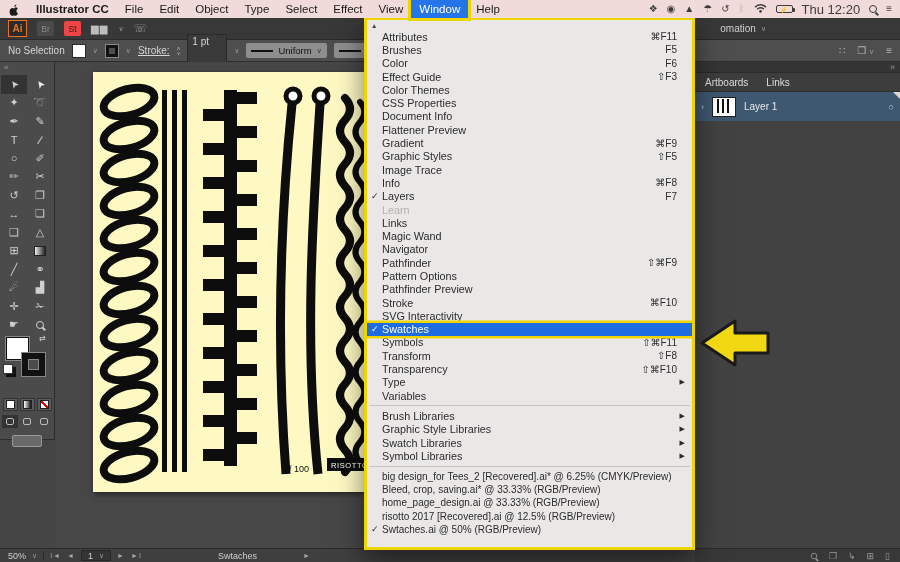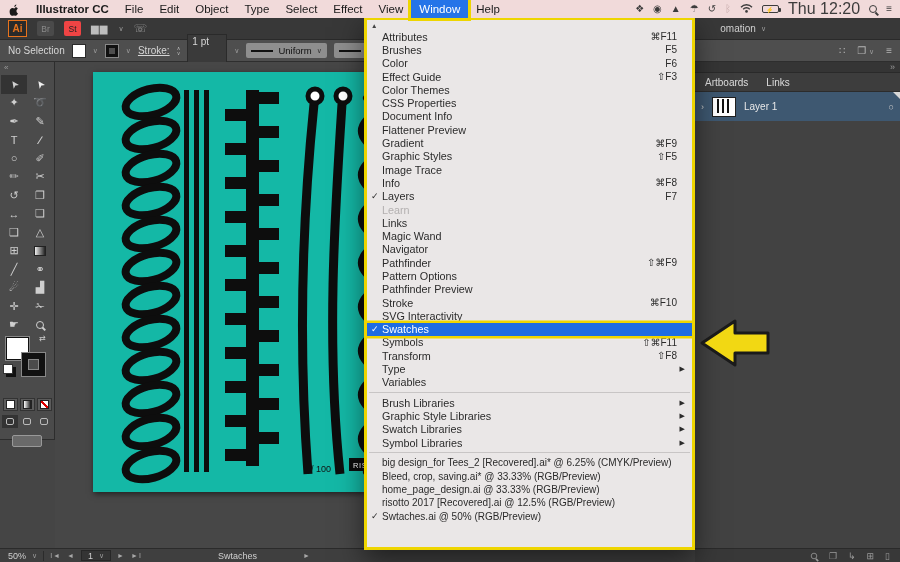--- a/index.html
+++ b/index.html
@@ -20,21 +20,21 @@
     color:#3c3c3c; font-size:10.5px; }
   .s-ic { font-size:10px; line-height:18px; }
   .s-ic.dim { color:#c5a9a9; }
   .battery { width:17px; height:8px; border:1px solid #3c3c3c; border-radius:2px; position:relative;
     display:flex; align-items:center; justify-content:center; font-size:6px; }
   .battery::after { content:""; position:absolute; right:-3px; top:2px; width:2px; height:4px;
     background:#3c3c3c; border-radius:0 1px 1px 0; }
   .lens { width:8px; height:8px; border:1.4px solid #3c3c3c; border-radius:50%; position:relative; display:inline-block; }
   .lens::after { content:""; position:absolute; width:4px; height:1.5px; background:#3c3c3c;
     bottom:-2px; right:-3px; transform:rotate(45deg); }
-  .clock { font-size:16px; }
+  .clock { font-size:13px; }
 
   
   #appbar { position:absolute; top:18px; left:0; width:900px; height:22px; background:#383838;
     display:flex; align-items:center; padding:0 8px; gap:10px; border-bottom:1px solid #2a2a2a; }
   .ai-logo { width:19px; height:17px; background:#2a2a2a; border:1px solid #e8731c; color:#e8731c;
     font-weight:bold; font-size:10px; display:flex; align-items:center; justify-content:center; }
   .badge-sq { width:17px; height:15px; font-size:8.5px; display:flex; align-items:center; justify-content:center; border-radius:2px; }
   .badge-br { background:#4a4a4a; color:#8a8a8a; }
   .badge-st { background:#ef4444; color:#222; font-weight:normal; }
   .layout-ic { color:#bdbdbd; font-size:10px; letter-spacing:1px; }
@@ -90,22 +90,22 @@
   .tb-btn .sq.grad { background:linear-gradient(90deg,#fff,#111); }
   .tb-btn .sq.none { background:linear-gradient(45deg,#fff 40%,#d00 42%,#d00 58%,#fff 60%); }
   .mode-row { display:flex; gap:1px; justify-content:center; margin-top:4px; }
   .mode-btn { width:16px; height:13px; display:flex; align-items:center; justify-content:center; }
   .mode-btn.active { background:#333; }
   .mode-btn .dot { width:8px; height:7px; border:1.5px solid #bbb; border-radius:2px; }
   .screen-btn { width:30px; height:12px; border:1px solid #999; border-radius:2px; margin:7px auto 0; background:#6a6a6a; }
 
   
   #pasteboard { position:absolute; top:62px; left:55px; width:640px; height:486px; background:#474747; }
-  #canvas { position:absolute; top:10px; left:38px; width:272px; height:420px; background:#14b8a6;
-    box-shadow:1px 2px 6px rgba(0,0,0,.55); overflow:hidden;padding-left:22px; }
+  #canvas { position:absolute; top:10px; left:38px; width:272px; height:420px; background:#fef9c3;
+    box-shadow:1px 2px 6px rgba(0,0,0,.55); overflow:hidden; }
 
   
   #window-menu { position:absolute; top:17px; left:364px; width:331px; height:533px;
     background:#eae7e7; border:3px solid #eed500; box-shadow:0 10px 26px rgba(0,0,0,.5);
     z-index:30; display:flex; flex-direction:column; padding-top:1px; }
   .menu-row { height:13.3px; display:flex; align-items:center; padding:0 7px 0 4px;
     font-size:10.8px; color:#2b2b2b; flex:none; }
   .menu-row .chk { width:11px; font-size:9px; flex:none; }
   .menu-row .lbl { white-space:nowrap; }
   .menu-row .sc { margin-left:auto; font-size:10px; }
@@ -713,20 +713,28 @@
 
       <div class="menu-row" data-name="menu-item">
         <span class="chk" data-name="check-icon" style="visibility: hidden;">✓</span>
         <span class="lbl">Transform</span>
         <span class="right-group">
           <span class="sc">⇧F8</span>
           <span class="sub" data-name="submenu-arrow-icon" style="visibility: hidden;">▶</span>
         </span>
       </div>
 
+      <div class="menu-row" data-name="menu-item">
+        <span class="chk" data-name="check-icon" style="visibility: hidden;">✓</span>
+        <span class="lbl">Transparency</span>
+        <span class="right-group">
+          <span class="sc">⇧⌘F10</span>
+          <span class="sub" data-name="submenu-arrow-icon" style="visibility: hidden;">▶</span>
+        </span>
+      </div>
 
       <div class="menu-row" data-name="menu-item">
         <span class="chk" data-name="check-icon" style="visibility: hidden;">✓</span>
         <span class="lbl">Type</span>
         <span class="right-group">
 
           <span class="sub" data-name="submenu-arrow-icon">▶</span>
         </span>
       </div>
 

